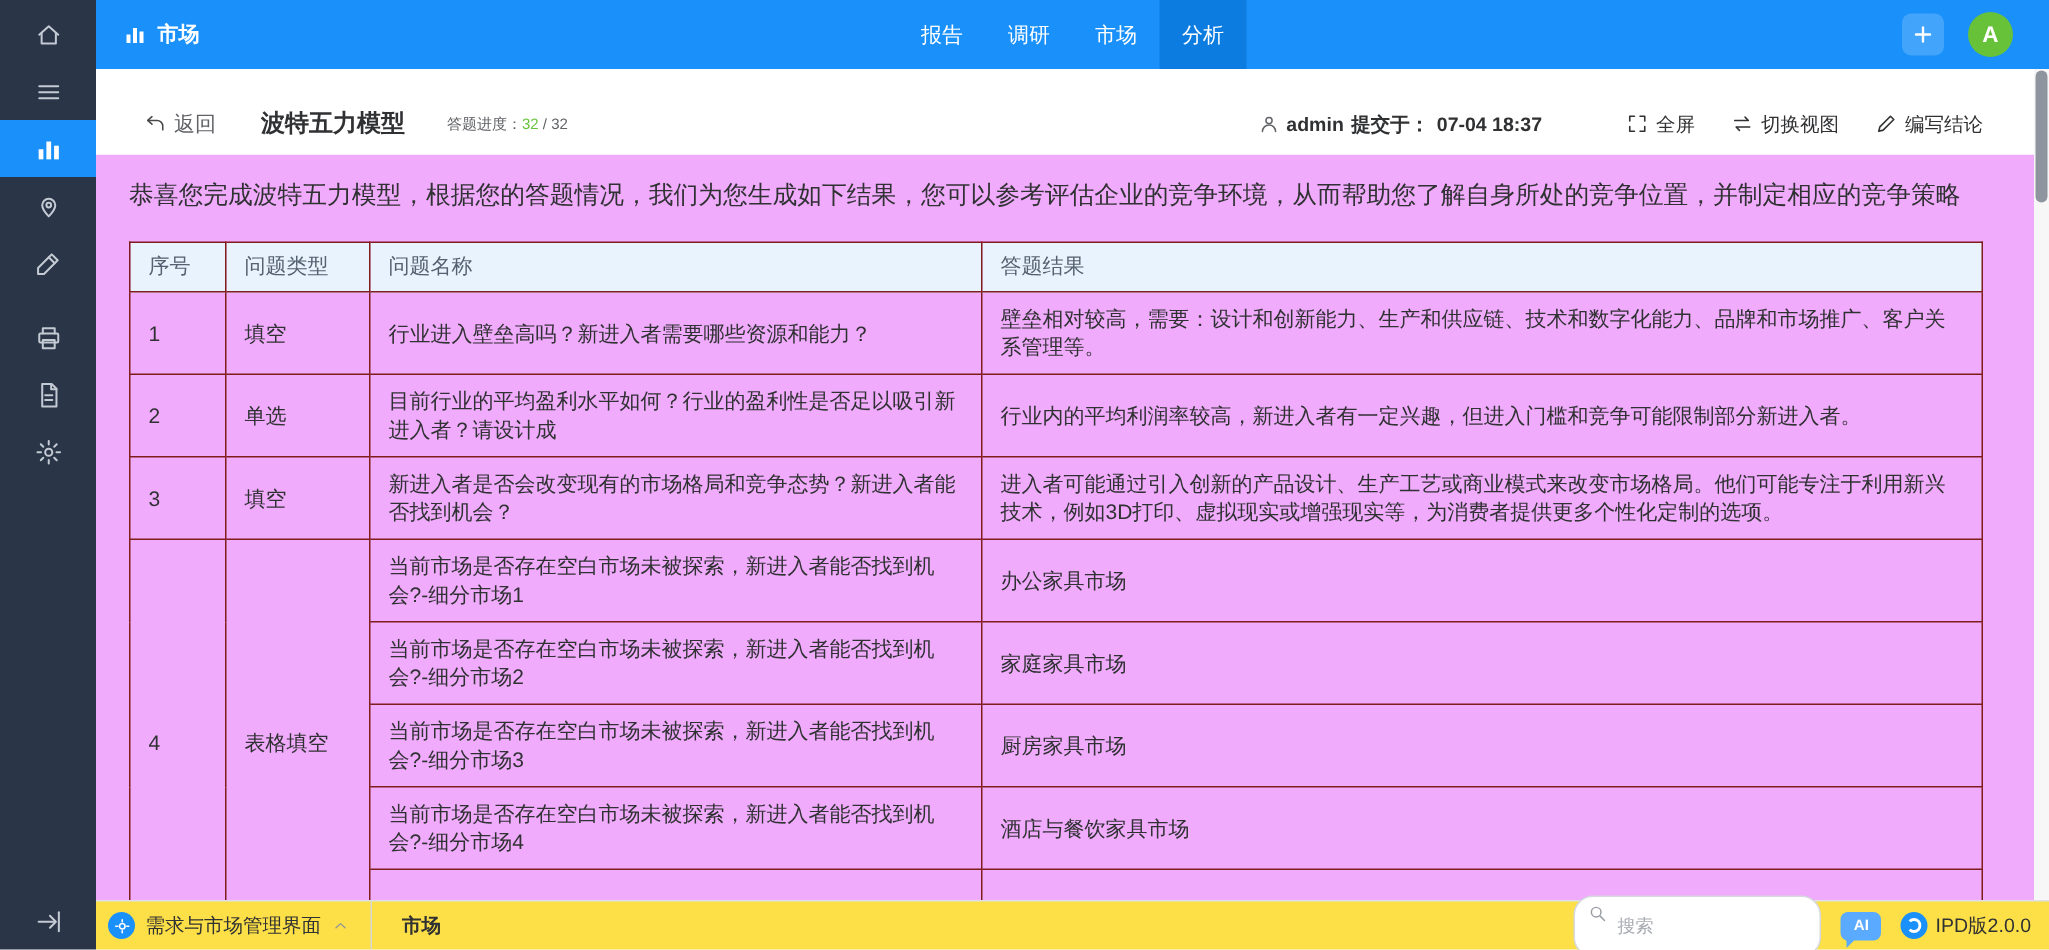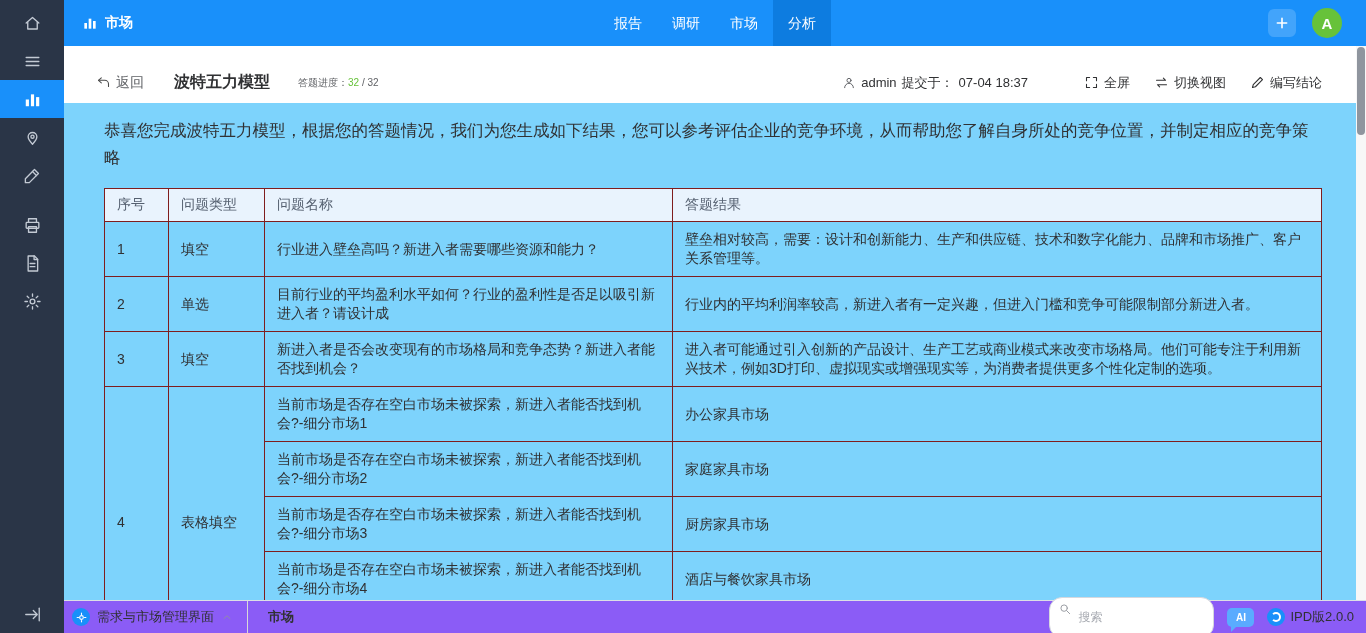--- a/index.html
+++ b/index.html
@@ -31,38 +31,38 @@
     font-size: 15px; font-weight: bold; display: flex; align-items: center; justify-content: center; cursor: pointer; }
 
   
   .toolbar { position: absolute; left: 64px; top: 46px; width: 1302px; height: 57px; background: #fff;
     display: flex; align-items: center; padding: 16px 44px 0 32px; z-index: 10; }
   .back { display: flex; align-items: center; gap: 5px; color: #606266; font-size: 14px; cursor: pointer; }
   .page-title { font-size: 16px; font-weight: bold; color: #303133; margin-left: 30px; }
   .progress { margin-left: 28px; font-size: 10px; color: #606266; }
   .progress .done { color: #67c23a; }
   .right-tools { margin-left: auto; display: flex; align-items: center; color: #303133; font-size: 13px; }
-  .submit-info { display: flex; align-items: center; gap: 5px; margin-right: 56px; color: #303133; }
+  .submit-info { display: flex; align-items: center; gap: 5px; margin-right: 56px; color: #303133; font-weight: bold; }
   .tool-btn { display: flex; align-items: center; gap: 5px; margin-left: 24px; cursor: pointer; color: #303133; }
 
   
-  .main { position: absolute; left: 64px; top: 103px; width: 1302px; height: 497px; background: #7dd3fc;
-    overflow: hidden; padding: 14px 44px 0 40px; }
+  .main { position: absolute; left: 64px; top: 103px; width: 1302px; height: 497px; background: #f0abfc;
+    overflow: hidden; padding: 14px 44px 0 22px; }
   .intro { font-size: 16.5px; line-height: 27px; color: #303133; margin-bottom: 17px; }
   table.results { width: 100%; border-collapse: collapse; table-layout: fixed; }
   .results th, .results td { border: 1px solid #7f1d1d; font-size: 14px; text-align: left; vertical-align: middle; }
   .results th { background: #e9f3fd; height: 33px; padding: 0 12px; font-weight: normal; color: #556070; }
   .results td { padding: 8px 12px; line-height: 19px; height: 52px; color: #303133; }
 
   
   .vtrack { position: absolute; right: 0; top: 46px; width: 10px; height: 554px; background: #f7f7f7; z-index: 40; }
   .vthumb { position: absolute; right: 1px; top: 1px; width: 8px; height: 88px; border-radius: 4px; background: #8f959e; cursor: pointer; }
 
   
-  .bottombar { position: absolute; left: 64px; bottom: 0; width: 1302px; height: 33px; background: #8b5cf6;
+  .bottombar { position: absolute; left: 64px; bottom: 0; width: 1302px; height: 33px; background: #fde047;
     border-top: 1px solid #dcdfe6; display: flex; align-items: center; font-size: 13px; color: #303133; z-index: 35; }
   .app-switcher { display: flex; align-items: center; gap: 7px; padding: 0 14px 0 8px; height: 100%;
     border-right: 1px solid #d8d8d8; cursor: pointer; }
   .gear-badge { width: 18px; height: 18px; border-radius: 50%; background: #1990fa; color: #fff;
     display: flex; align-items: center; justify-content: center; flex: none; }
   .bottom-tab { margin-left: 20px; font-weight: bold; cursor: pointer; }
   .bottom-right { margin-left: auto; display: flex; align-items: center; padding-right: 12px; gap: 13px; }
   .search-box { position: relative; }
   .search-box input { width: 165px; height: 41px; border: 1px solid #d5d8de; border-radius: 13px; background: #fff;
     padding: 0 10px 0 28px; font-size: 12px; color: #333; outline: none; font-family: inherit; }

